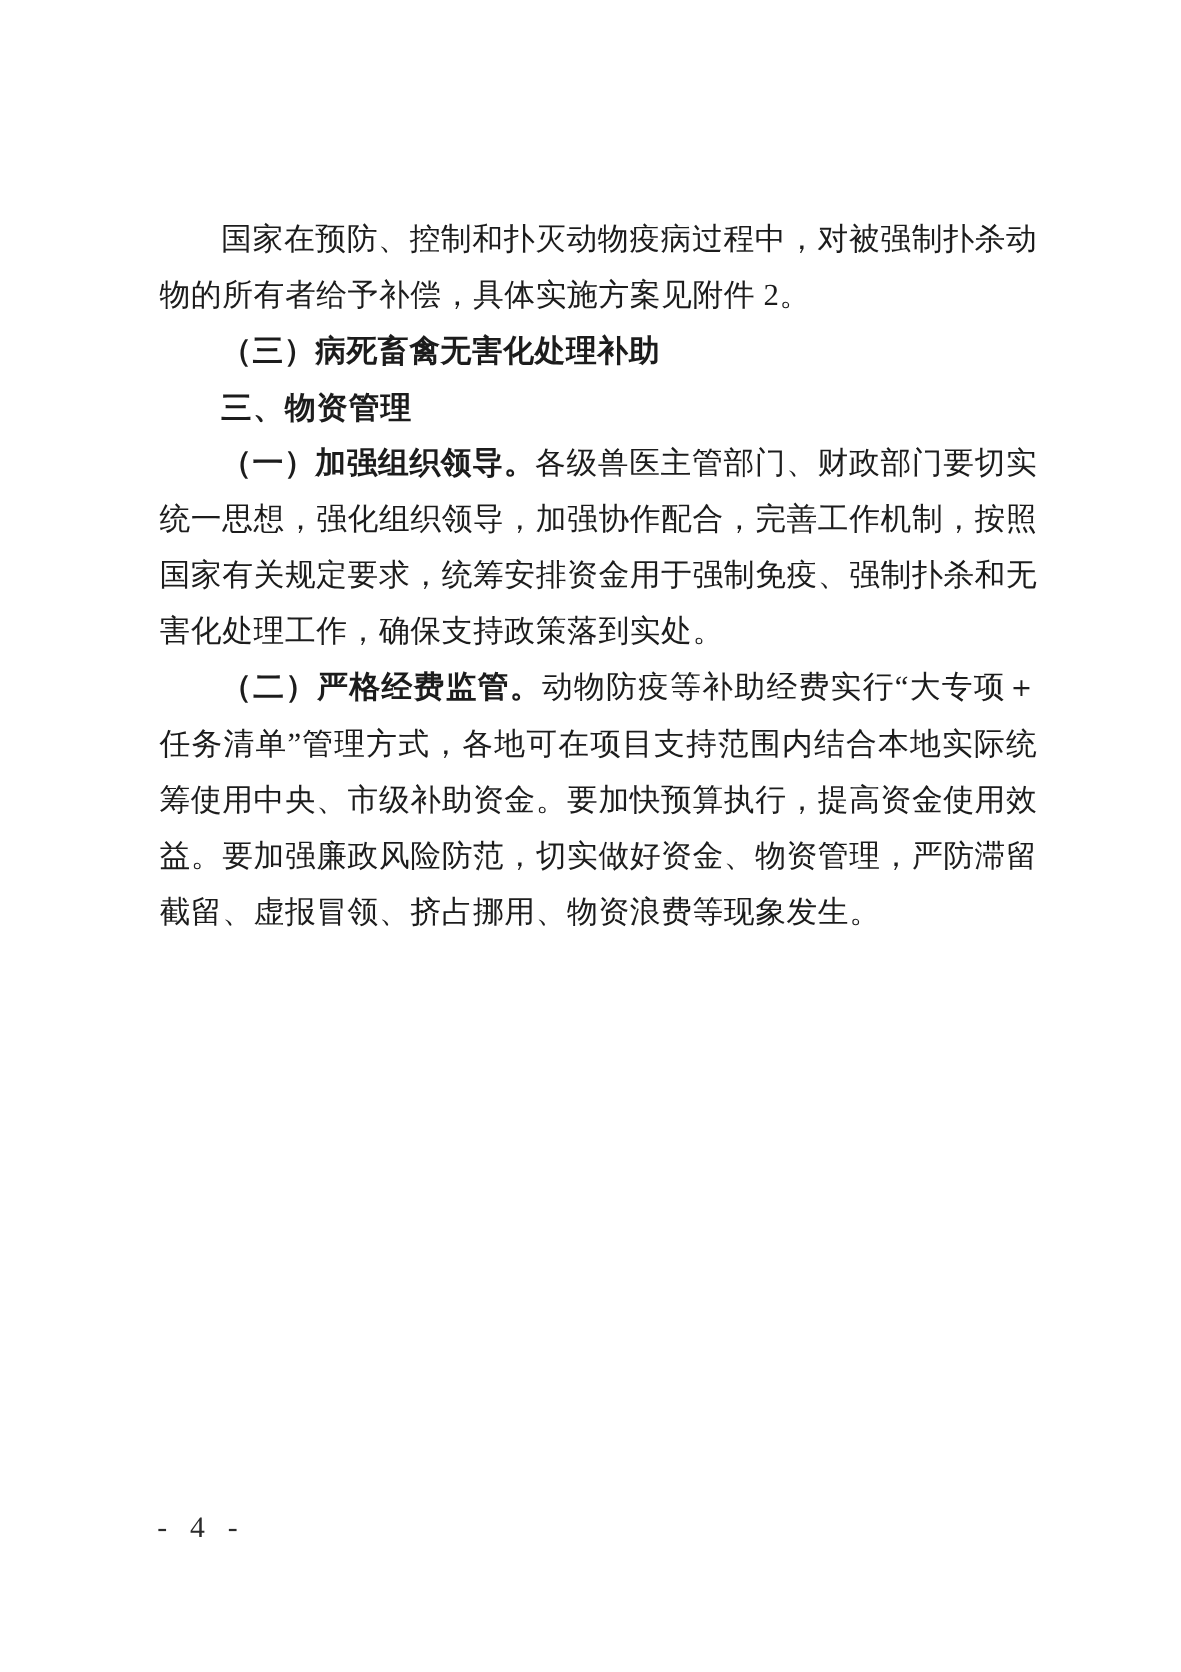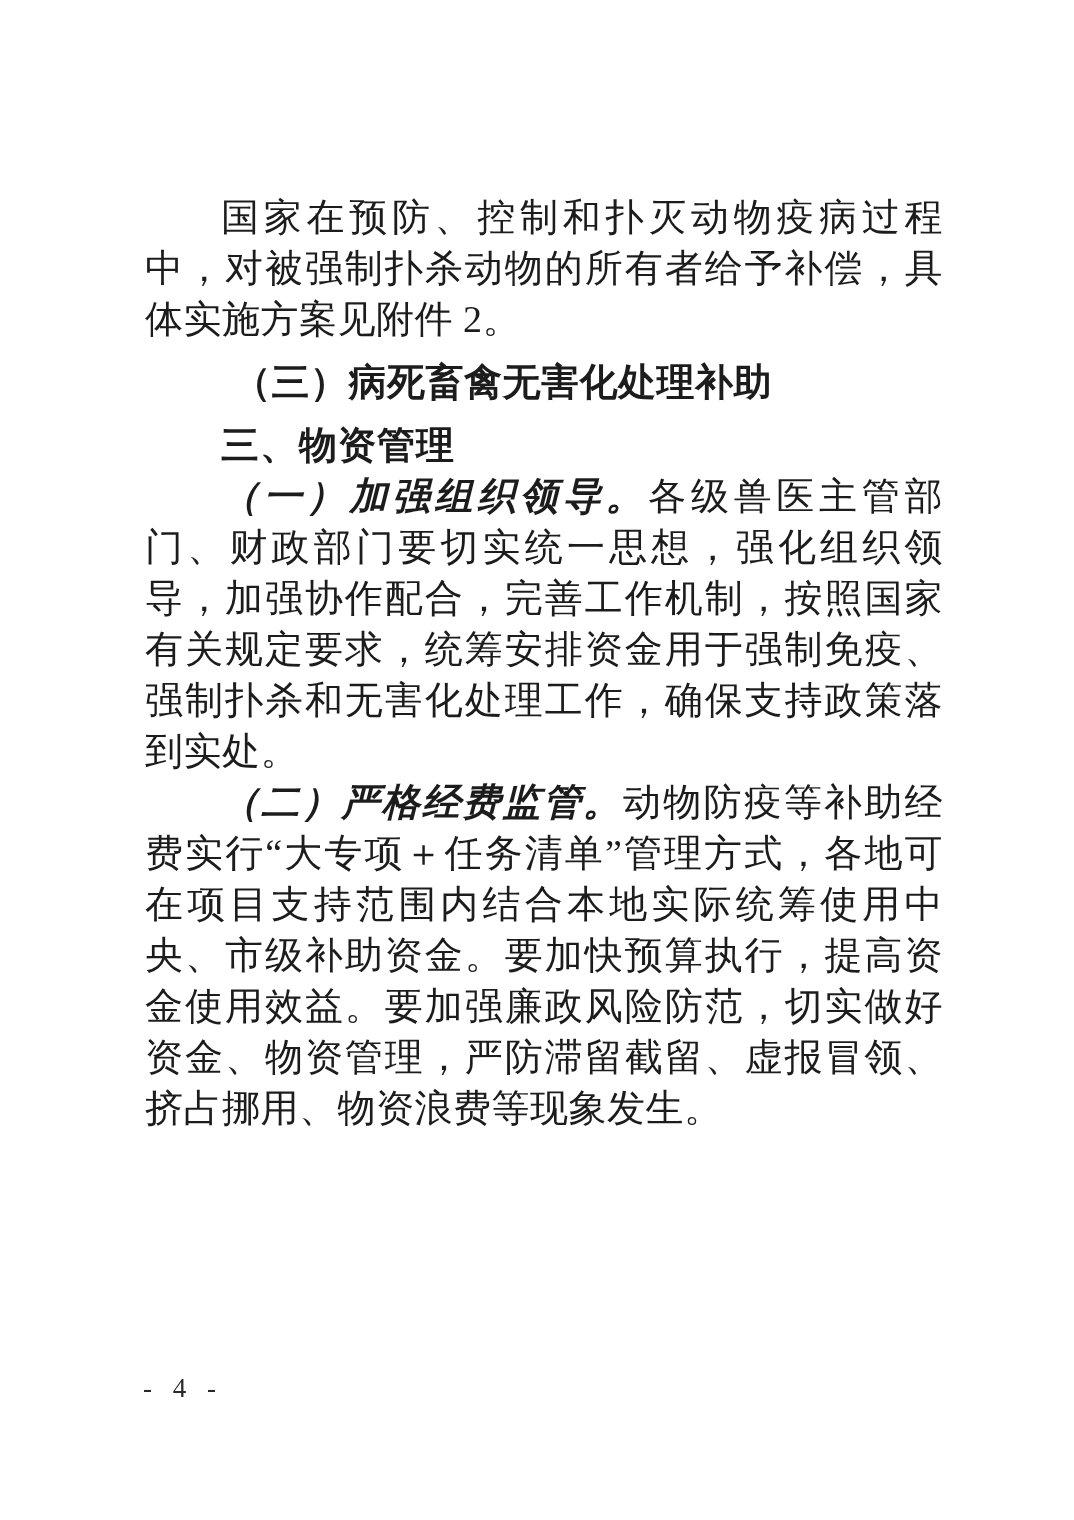--- a/index.html
+++ b/index.html
@@ -18,47 +18,46 @@
     .page {
       position: absolute;
       inset: 0;
       background: #ffffff;
     }
     .content {
       position: absolute;
       left: 145px;
       top: 192px;
       width: 798px;
-      font-size: 38px;
+      font-size: 28px;
       line-height: 51px;
       text-align: justify;
       text-justify: inter-ideograph;
       letter-spacing: 0.5px;
     }
     .para {
       margin: 0;
       text-indent: 2em;
     }
     .heading-kai {
-      margin: 12px;
+      margin: 0;
       text-indent: 2em;
       font-weight: bold;
       font-family: "Liberation Serif", "DejaVu Serif", serif;
     }
     .heading-hei {
       margin: 0;
       text-indent: 2em;
       font-weight: bold;
       font-family: "Liberation Sans", "DejaVu Sans", sans-serif;
       letter-spacing: 1px;
     }
     .lead {
       font-weight: bold;
       font-family: "Liberation Serif", "DejaVu Serif", serif;
-      font-style: italic;
     }
     .footer {
       position: absolute;
       left: 143px;
       top: 1372px;
       font-size: 27px;
       line-height: 32px;
       letter-spacing: 7px;
       color: #2a2a2a;
       font-family: "Liberation Serif", "DejaVu Serif", serif;

